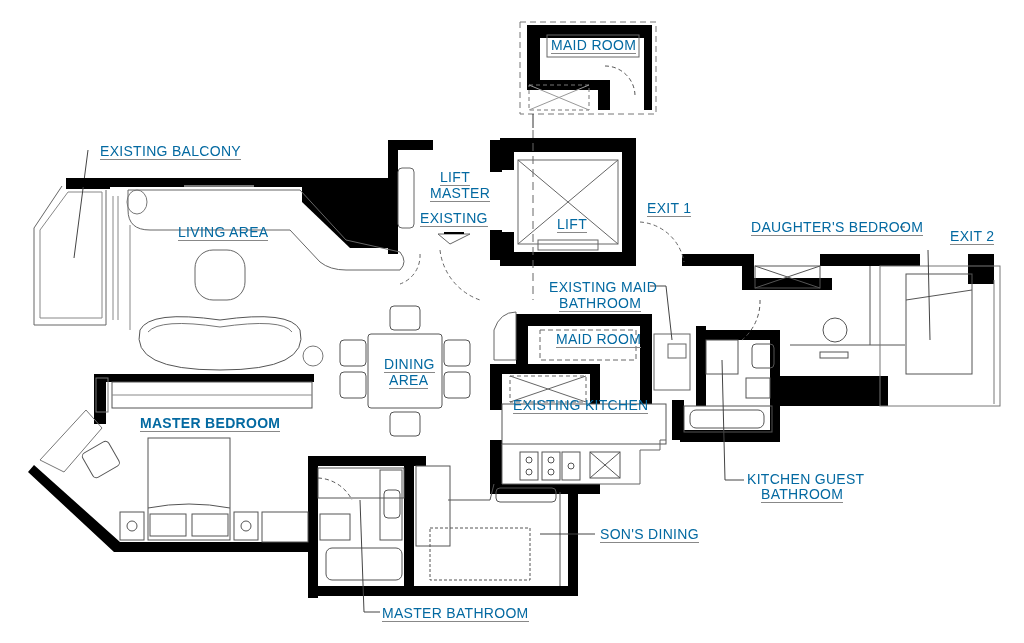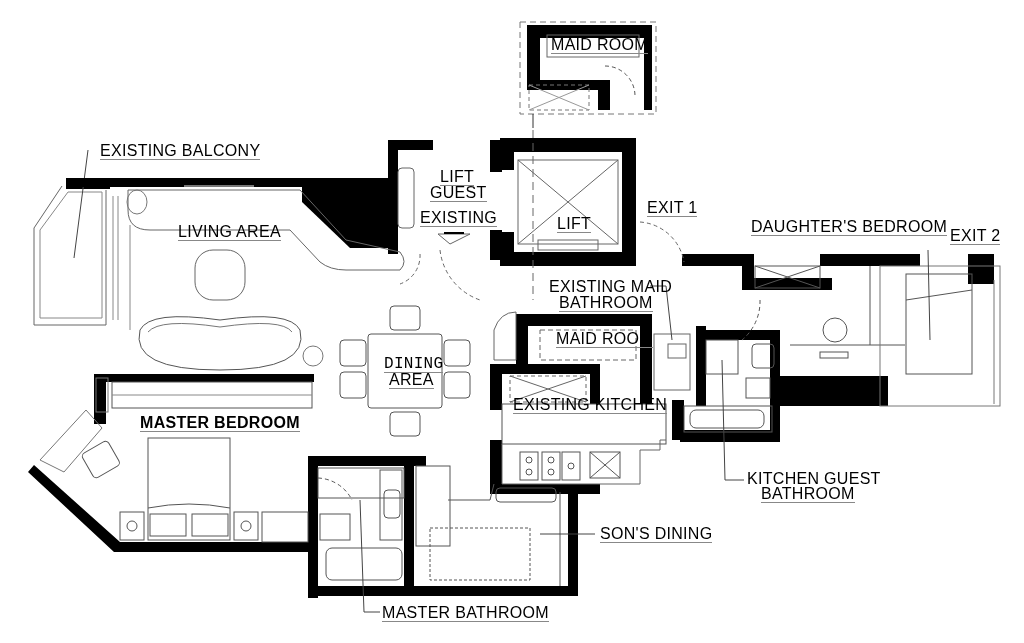--- a/index.html
+++ b/index.html
@@ -1,18 +1,18 @@
 <!DOCTYPE html>
 <html><head>
 <meta charset="utf-8">
 <style>
   html, body { margin:0; padding:0; background:#ffffff; }
   body { width:1024px; height:643px; overflow:hidden; position:relative; font-family:"DejaVu Sans", sans-serif; }
   #plan { position:absolute; left:0; top:0; width:1024px; height:643px; }
-  .lbl { position:absolute; font-family:"Liberation Sans", sans-serif; font-size:16px; color:#000000; letter-spacing:0.3px; line-height:14px; white-space:nowrap; }
+  .lbl { position:absolute; font-family:"Liberation Sans", sans-serif; font-size:14px; color:#0369a1; letter-spacing:0.3px; line-height:14px; white-space:nowrap; }
   .lbl.ul { border-bottom:1px solid #888; padding-bottom:1px; }
   .lbl.center { text-align:center; }
 </style>
 </head>
 <body>
 
 <svg id="plan" viewBox="0 0 1024 643" xmlns="http://www.w3.org/2000/svg">
   <g fill="none" stroke="#555" stroke-width="1">
 
     <g>
@@ -218,29 +218,29 @@
       <line x1="666" y1="286" x2="672" y2="340"></line>
       <line x1="900" y1="227" x2="905" y2="227"></line>
     </g>
   </g>
 </svg>
 
 <div class="lbl ul" style="left:551px;top:38px;">MAID ROOM</div>
 <div class="lbl ul" style="left:100px;top:144px;">EXISTING BALCONY</div>
 <div class="lbl ul" style="left:178px;top:225px;">LIVING AREA</div>
 <div class="lbl ul center" style="left:440px;top:170px;">LIFT</div>
-<div class="lbl ul center" style="left:430px;top:186px;">GUEST</div>
+<div class="lbl ul center" style="left:430px;top:186px;">MASTER</div>
 <div class="lbl ul" style="left:420px;top:211px;">EXISTING</div>
 <div class="lbl ul" style="left:557px;top:217px;">LIFT</div>
 <div class="lbl ul" style="left:647px;top:201px;">EXIT 1</div>
 <div class="lbl ul" style="left:751px;top:220px;">DAUGHTER'S BEDROOM</div>
 <div class="lbl ul" style="left:950px;top:229px;">EXIT 2</div>
 <div class="lbl" style="left:549px;top:280px;">EXISTING MAID</div>
 <div class="lbl ul" style="left:559px;top:296px;">BATHROOM</div>
 <div class="lbl ul" style="left:556px;top:332px;">MAID ROOM</div>
-<div class="lbl ul" style="left:384px;top:357px;font-family:Liberation Mono, monospace;">DINING</div>
+<div class="lbl ul" style="left:384px;top:357px;">DINING</div>
 <div class="lbl ul" style="left:389px;top:373px;">AREA</div>
 <div class="lbl ul" style="left:140px;top:416px;font-weight:bold;">MASTER BEDROOM</div>
 <div class="lbl ul" style="left:513px;top:398px;">EXISTING KITCHEN</div>
 <div class="lbl" style="left:747px;top:472px;">KITCHEN GUEST</div>
 <div class="lbl ul" style="left:761px;top:487px;">BATHROOM</div>
 <div class="lbl ul" style="left:600px;top:527px;">SON'S DINING</div>
 <div class="lbl ul" style="left:382px;top:606px;">MASTER BATHROOM</div>
 
 </body></html>

